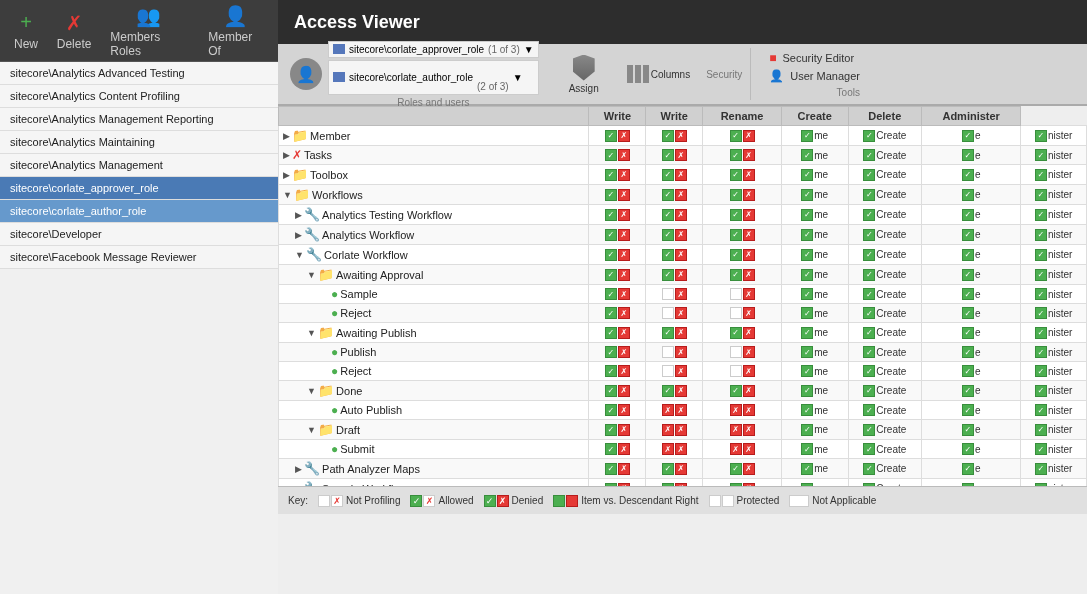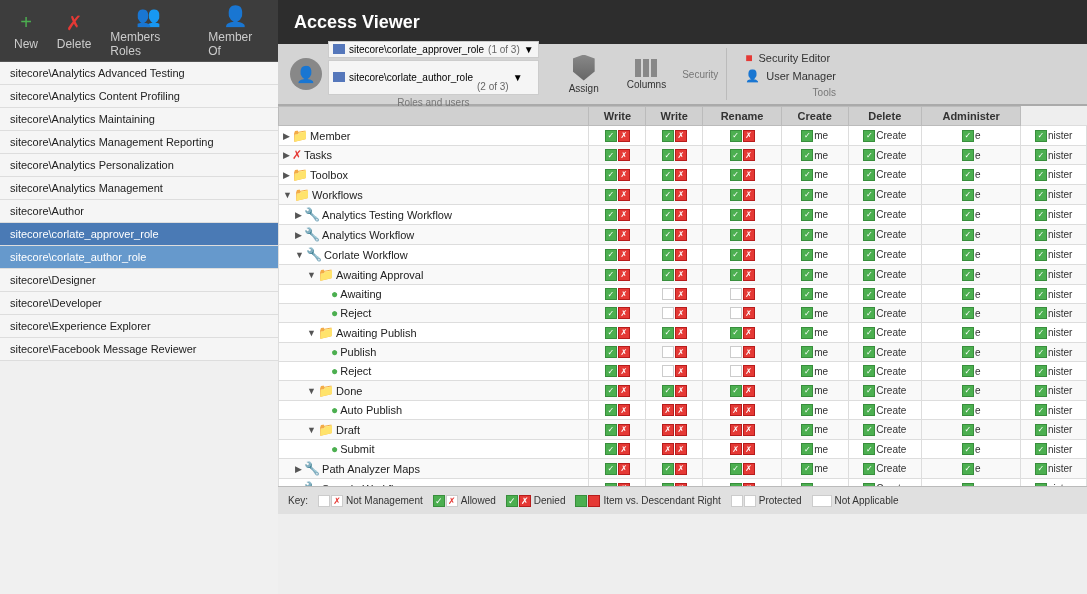--- a/index.html
+++ b/index.html
@@ -31,21 +31,21 @@
 
     .toolbar-group { display: flex; align-items: center; gap: 4px; padding: 0 8px; border-right: 1px solid #bbb; }
     .toolbar-group:last-child { border-right: none; }
 
     .account-section { display: flex; align-items: center; gap: 6px; padding: 0 8px; }
     .account-icon { width: 32px; height: 32px; background: #888; border-radius: 50%; display: flex; align-items: center; justify-content: center; color: white; font-size: 16px; }
     .role-row { display: flex; align-items: center; gap: 4px; background: #f5f5f5; border: 1px solid #ccc; padding: 2px 4px; font-size: 10px; }
 
     .security-btn { display: flex; flex-direction: column; align-items: center; gap: 2px; cursor: pointer; padding: 4px 12px; color: #333; font-size: 10px; }
 
-    .columns-btn { display: flex; flex-direction: column; align-items: center; gap: 2px; cursor: pointer; padding: 4px 12px; color: #333; font-size: 10px; }
+    .columns-btn { display: flex; align-items: center; gap: 2px; cursor: pointer; padding: 4px 12px; color: #333; font-size: 10px; }
 
     .tools-section { display: flex; flex-direction: column; gap: 4px; padding: 0 8px; }
     .tools-item { display: flex; align-items: center; gap: 6px; font-size: 11px; color: #333; cursor: pointer; }
 
     table { border-collapse: collapse; width: 100%; font-size: 11px; }
     th { background: #d0d0d0; border: 1px solid #bbb; padding: 3px 6px; white-space: nowrap; font-weight: bold; color: #333; }
     td { border: 1px solid #ddd; padding: 2px 4px; white-space: nowrap; color: #222; }
     tr:nth-child(even) td { background: #f9f9f9; }
     tr:nth-child(odd) td { background: #ffffff; }
 
@@ -91,30 +91,26 @@
       <div class="toolbar-btn">
         <div class="icon memberof-icon">👤</div>
         <span class="label">Member Of</span>
       </div>
     </div>
 
 
     <div class="sidebar-list" id="role-list">
         <div class="sidebar-item">sitecore\Analytics Advanced Testing</div>
         <div class="sidebar-item">sitecore\Analytics Content Profiling</div>
+        <div class="sidebar-item">sitecore\Analytics Management Reporting</div>
         <div class="sidebar-item">sitecore\Analytics Maintaining</div>
-        <div class="sidebar-item">sitecore\Analytics Management Reporting</div>
-        <div class="sidebar-item">sitecore\Analytics Personalization</div>
         <div class="sidebar-item">sitecore\Analytics Management</div>
-        <div class="sidebar-item">sitecore\Author</div>
         <div class="sidebar-item active">sitecore\corlate_approver_role</div>
         <div class="sidebar-item highlighted">sitecore\corlate_author_role</div>
-        <div class="sidebar-item">sitecore\Designer</div>
         <div class="sidebar-item">sitecore\Developer</div>
-        <div class="sidebar-item">sitecore\Experience Explorer</div>
         <div class="sidebar-item">sitecore\Facebook Message Reviewer</div>
       </div>
   </div>
 
   <div class="main">
 
     <div class="main-header">
       <span>Access Viewer</span>
     </div>
 
@@ -590,21 +586,21 @@
                   <span style="width:12px;height:12px;border:1px solid #388e3c;background:#4caf50;display:inline-flex;align-items:center;justify-content:center;color:white;font-size:8px;">✓</span>
                   <span style="font-size:10px;color:#333;">nister</span>
                 </div>
     </td>
             </tr>
             <tr>
               <td style="padding-left:40px;">
     <div class="tree-cell">
                   <span style="width:10px;display:inline-block;"></span>
                   <span style="color:#4caf50;font-size:12px;">●</span>
-                  <span style="font-size:11px;">Awaiting</span>
+                  <span style="font-size:11px;">Sample</span>
                 </div>
   </td>
               <td style="text-align:center;">
       <div style="display:flex;align-items:center;justify-content:center;gap:1px;">
                   <span style="width:12px;height:12px;border:1px solid #388e3c;background:#4caf50;display:inline-flex;align-items:center;justify-content:center;color:white;font-size:8px;">✓</span>
                   <span style="width:12px;height:12px;border:1px solid #b71c1c;background:#e53935;display:inline-flex;align-items:center;justify-content:center;color:white;font-size:8px;">✗</span>
                 </div>
     </td>
               <td style="text-align:center;">
       <div style="display:flex;align-items:center;justify-content:center;gap:1px;">
@@ -1157,21 +1153,21 @@
       </table>
     </div>
 
     <div class="key-bar">
       <span>Key:</span>
       <div class="key-item">
         <span style="display:inline-flex;gap:1px;">
             <span style="width:12px;height:12px;border:1px solid #ccc;background:white;display:inline-block;"></span>
             <span style="width:12px;height:12px;border:1px solid #ccc;background:white;display:inline-block;color:#e53935;font-size:9px;text-align:center;">✗</span>
           </span>
-        <span>Not Management</span>
+        <span>Not Profiling</span>
       </div>
       <div class="key-item">
         <span style="display:inline-flex;gap:1px;">
             <span style="width:12px;height:12px;border:1px solid #388e3c;background:#4caf50;display:inline-block;color:white;font-size:9px;text-align:center;">✓</span>
             <span style="width:12px;height:12px;border:1px solid #ccc;background:white;display:inline-block;color:#e53935;font-size:9px;text-align:center;">✗</span>
           </span>
         <span>Allowed</span>
       </div>
       <div class="key-item">
         <span style="display:inline-flex;gap:1px;">

